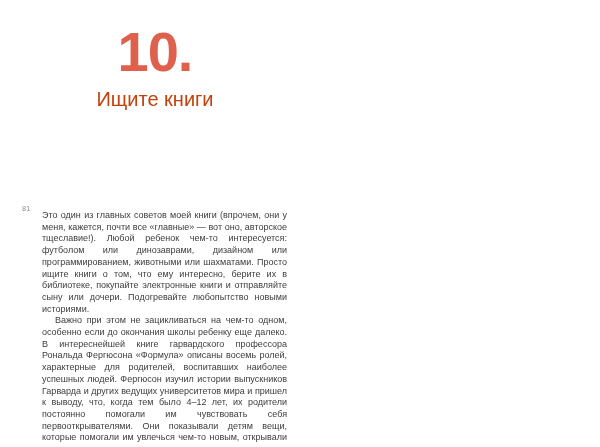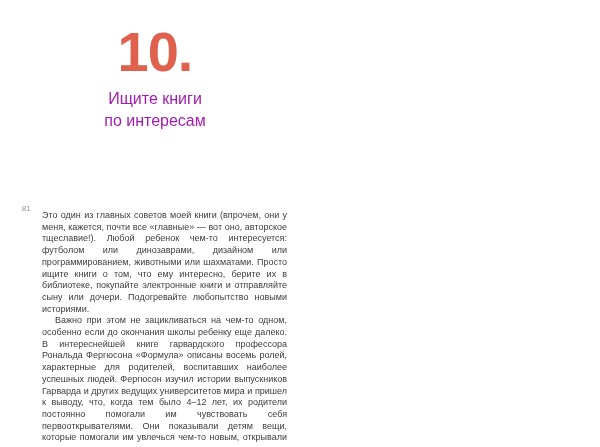--- a/index.html
+++ b/index.html
@@ -34,24 +34,24 @@
   }
   .chapter-number {
     font-size: 56px;
     line-height: 1;
     font-weight: 800;
     letter-spacing: -1px;
     color: #de604d;
   }
   .chapter-title {
     margin: 8px 0 0 0;
-    font-size: 16px;
+    font-size: 20px;
     line-height: 22px;
     font-weight: 400;
-    color: #a21caf;
+    color: #c2410c;
   }
 
   
   .body-text {
     position: absolute;
     text-align: justify;
   }
   .body-text p {
     margin: 0;
   }
@@ -78,21 +78,20 @@
 
 <div class="canvas">
 
   <section class="page page-left">
     <div class="folio folio-left">81</div>
 
     <header class="chapter-head">
       <div class="chapter-number">10.</div>
       <h1 class="chapter-title">
         <span>Ищите книги</span><br>
-        <span>по интересам</span>
       </h1>
     </header>
 
     <div class="body-text left-body">
       <p>Это один из главных советов моей книги (впрочем, они у меня, кажется, почти все «главные» — вот оно, авторское тщеславие!). Любой ребенок чем-то интересуется: футболом или динозаврами, дизайном или программированием, животными или шахматами. Просто ищите книги о том, что ему интересно, берите их в библиотеке, покупайте электронные книги и отправляйте сыну или дочери. Подогревайте любопытство новыми историями.</p>
       <p class="indent">Важно при этом не зацикливаться на чем-то одном, особенно если до окончания школы ребенку еще далеко. В интереснейшей книге гарвардского профессора Рональда Фергюсона «Формула» описаны восемь ролей, характерные для родителей, воспитавших наиболее успешных людей. Фергюсон изучил истории выпускников Гарварда и других ведущих университетов мира и пришел к выводу, что, когда тем было 4–12 лет, их родители постоянно помогали им чувствовать себя первооткрывателями. Они показывали детям вещи, которые помогали им увлечься чем-то новым, открывали им разные возможности.</p>
     </div>
   </section>
 
   <section class="page page-right">

